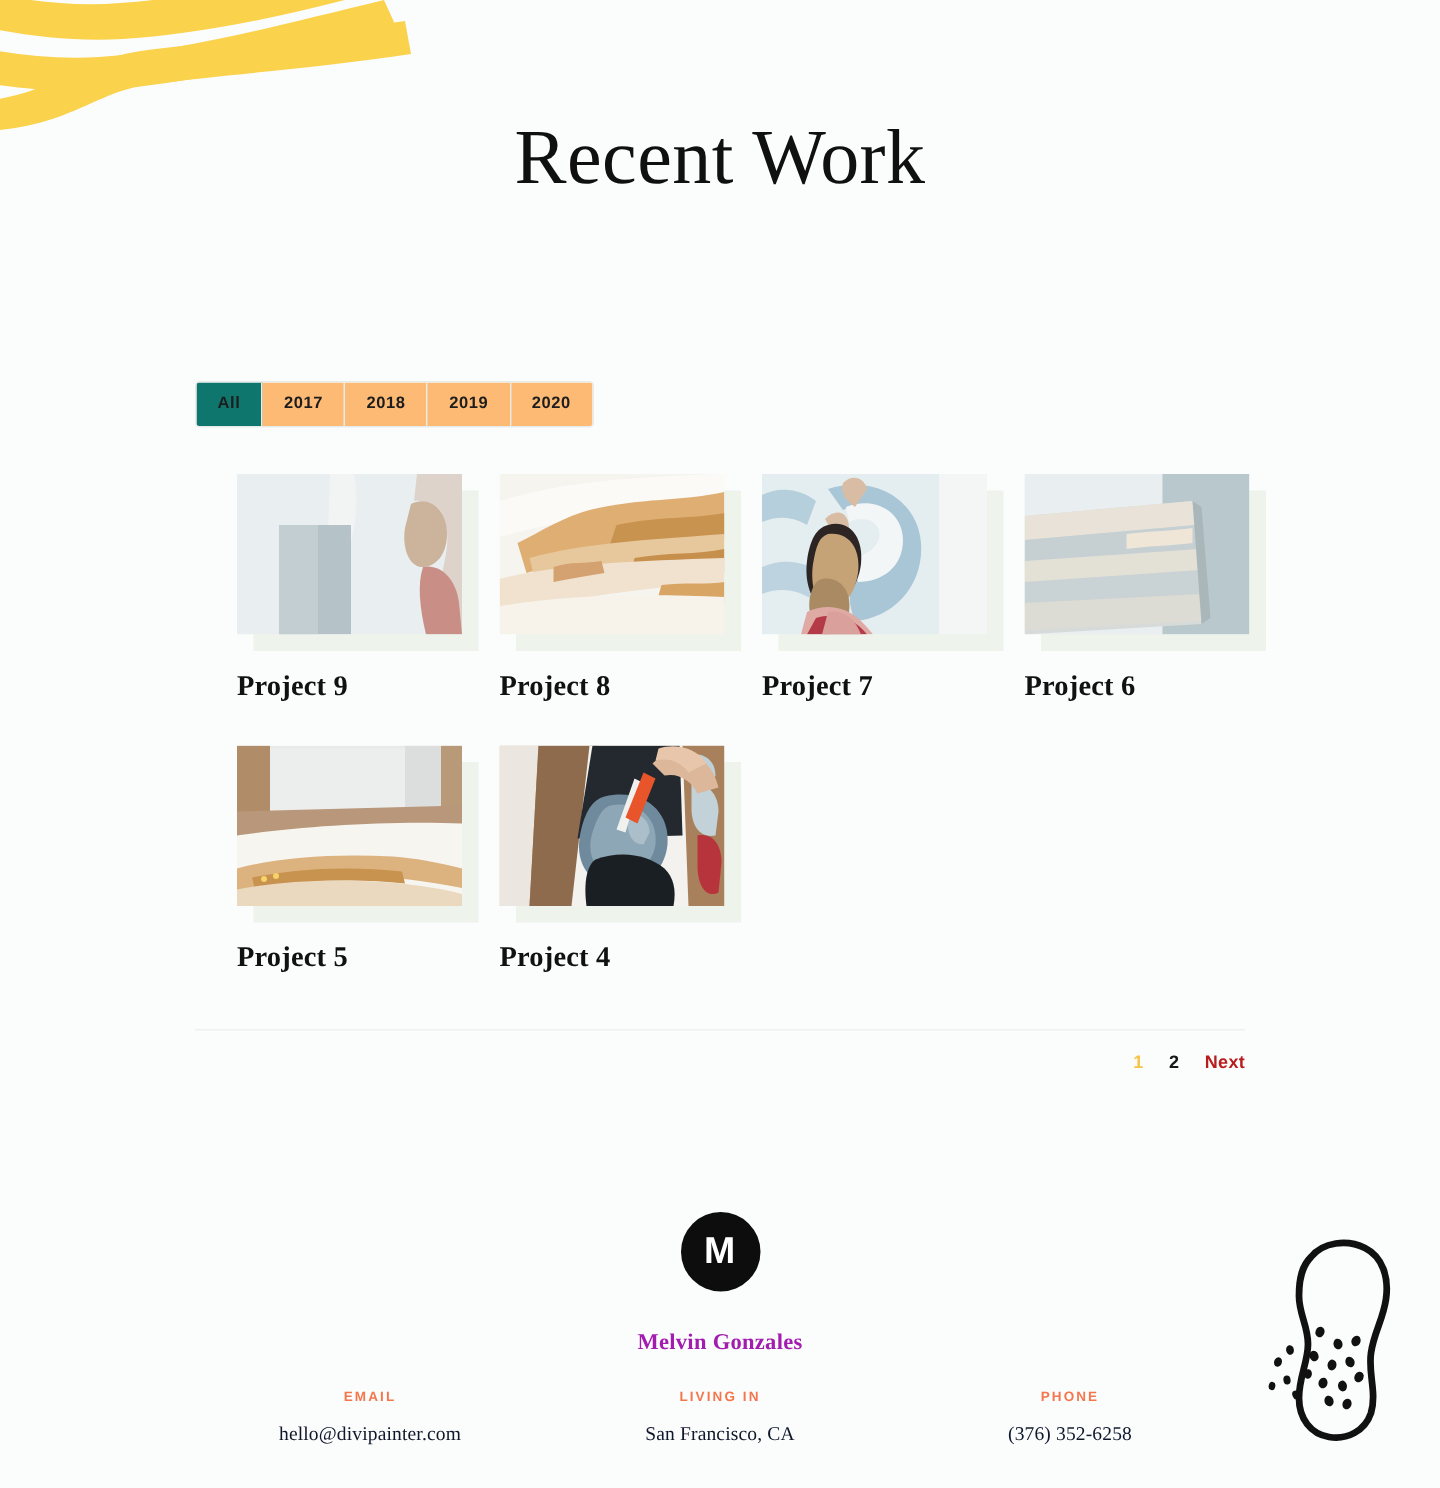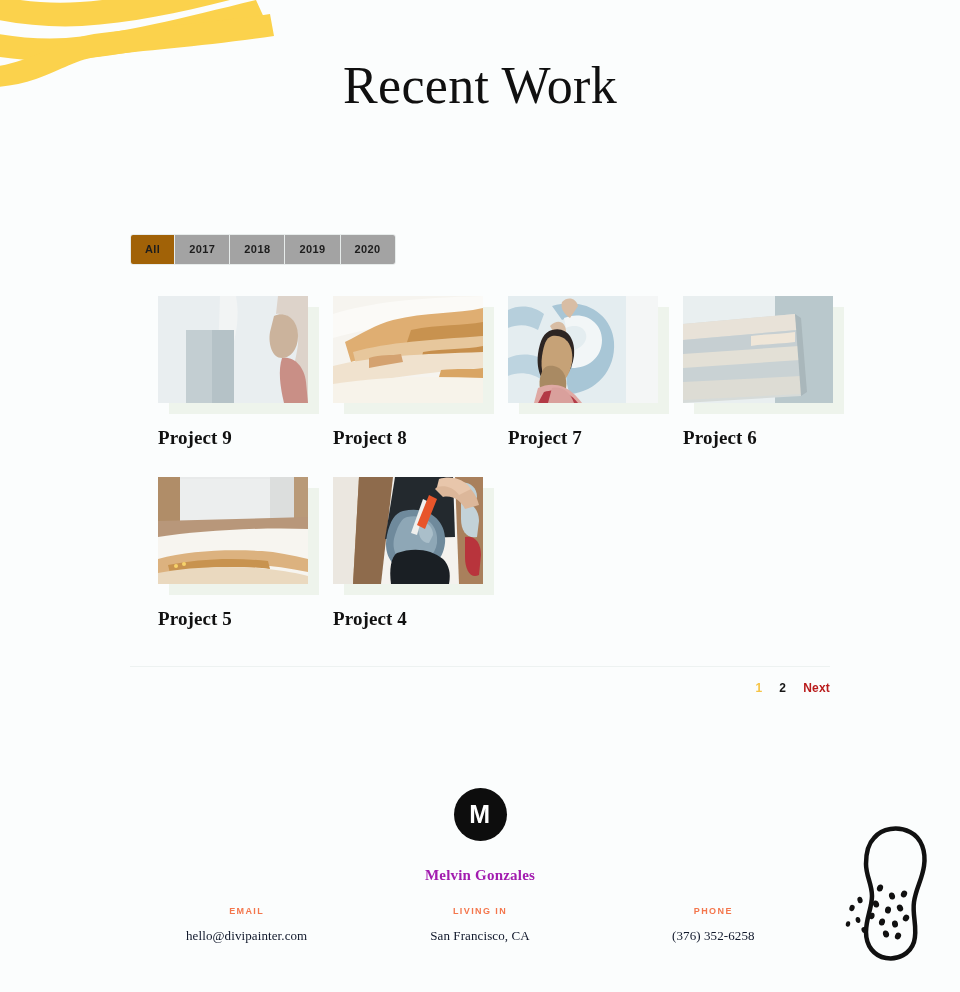--- a/index.html
+++ b/index.html
@@ -40,21 +40,21 @@
 
   
   .page-title {
     text-align: center;
     font-family: "Liberation Serif", "DejaVu Serif", serif;
     font-size: 52px;
     font-weight: 400;
     letter-spacing: 0.3px;
     color: #101010;
     margin: 0;
-    padding-top: 56px;
+    padding-top: 76px;
     line-height: 1.15;
   }
 
   
   .container {
     width: 700px;
     margin: 0 auto;
     position: relative;
   }
 
@@ -69,28 +69,28 @@
     background: #ffffff;
     overflow: hidden;
   }
   .filter-item {
     padding: 6px 14px 7px 14px;
     font-size: 11px;
     font-weight: 700;
     letter-spacing: 0.4px;
     color: #1d1d1d;
     border-right: 1px solid #e7eceb;
-    background: #a3a3a3;
+    background: #fdba74;
     cursor: pointer;
     line-height: 16px;
     min-width: 37px;
     text-align: center;
   }
   .filter-item:last-child { border-right: none; }
-  .filter-item.active { background: #a16207; }
+  .filter-item.active { background: #0f766e; }
 
   
   .grid {
     display: flex;
     flex-wrap: wrap;
     margin-top: 31px;
   }
   .card {
     width: 175px;
     margin-bottom: 28px;

